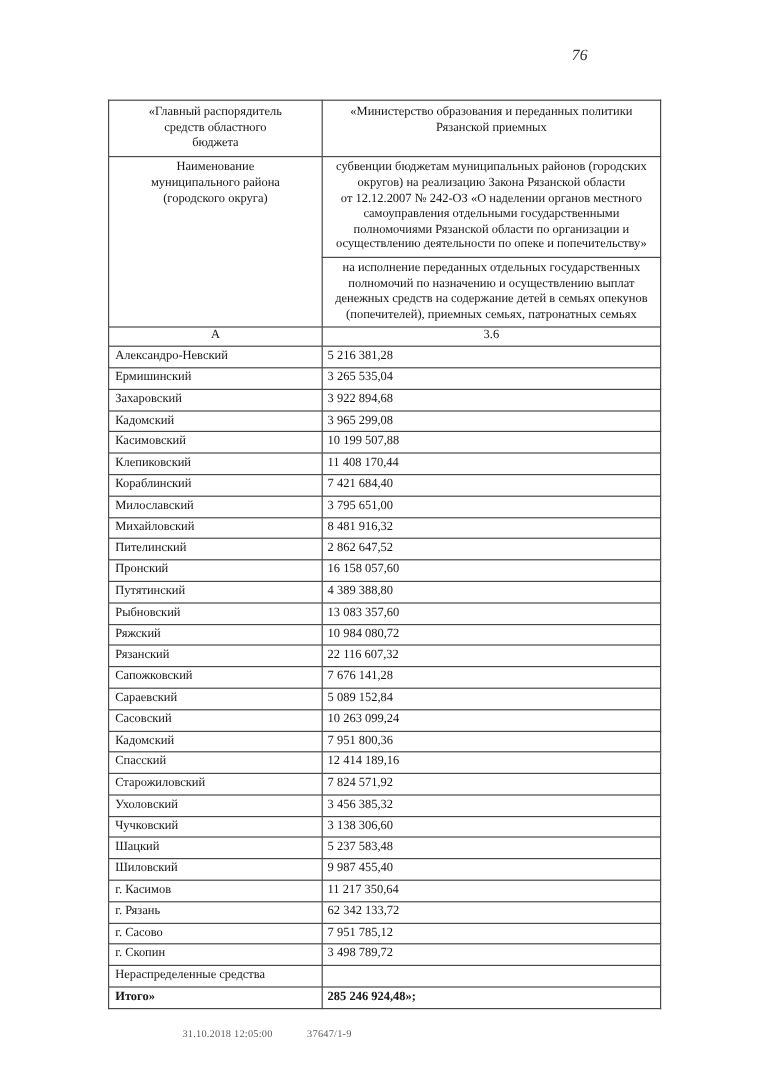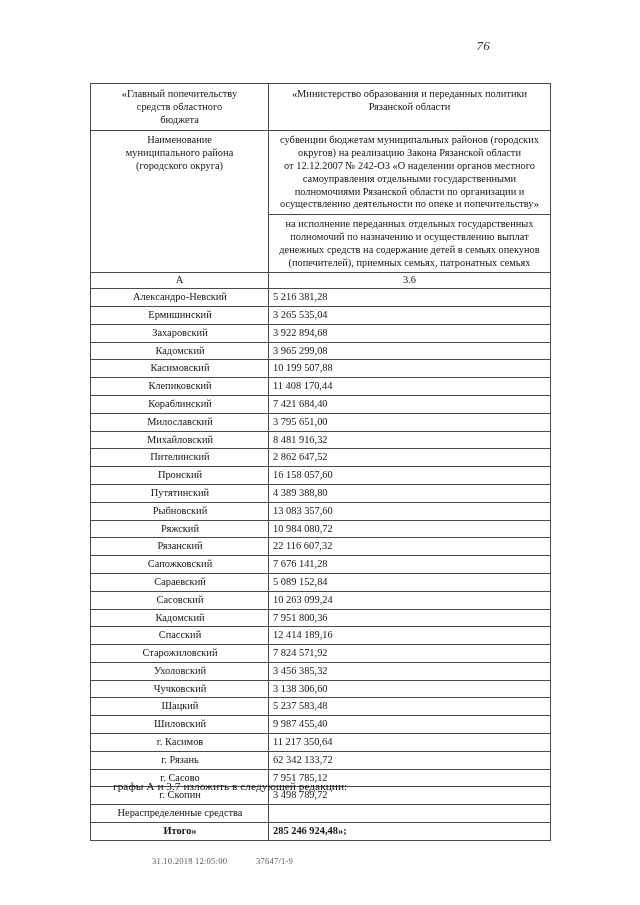--- a/index.html
+++ b/index.html
@@ -63,21 +63,21 @@
     padding-top: 3px !important;
     padding-bottom: 3px !important;
   }
   .colcode {
     text-align: center;
     font-size: 10.4px;
     padding-top: 1px !important;
     padding-bottom: 1px !important;
   }
   td.name {
-    text-align: center;
+    text-align: left;
     white-space: nowrap;
     padding-left: 5px !important;
     padding-top: 2px !important;
     padding-bottom: 2px !important;
   }
   td.value {
     text-align: left;
     white-space: nowrap;
     padding-right: 5px !important;
     padding-top: 2px !important;
@@ -110,27 +110,27 @@
 
   <div class="table-wrap">
     <table class="doc">
       <colgroup>
         <col class="c-name">
         <col class="c-val">
       </colgroup>
       <tbody>
         <tr>
           <td class="hdr">
-            <span class="hdr-line">«Главный попечительству</span>
+            <span class="hdr-line">«Главный распорядитель</span>
             <span class="hdr-line">средств областного</span>
             <span class="hdr-line">бюджета</span>
           </td>
           <td class="hdr">
             <span class="hdr-line">«Министерство образования и переданных политики</span>
-            <span class="hdr-line">Рязанской области</span>
+            <span class="hdr-line">Рязанской приемных</span>
           </td>
         </tr>
         <tr>
           <td class="sub-hdr" rowspan="2">
             <span class="hdr-line">Наименование</span>
             <span class="hdr-line">муниципального района</span>
             <span class="hdr-line">(городского округа)</span>
           </td>
           <td class="sub-hdr">
             <span class="hdr-line">субвенции бюджетам муниципальных районов (городских</span>
@@ -278,21 +278,20 @@
         </tbody>
       <tbody>
         <tr class="total">
           <td class="name">Итого»</td>
           <td class="value">285 246 924,48»;</td>
         </tr>
       </tbody>
     </table>
   </div>
 
-  <div class="after-text">графы А и 3.7 изложить в следующей редакции:</div>
 
   <div class="footer-meta">
     <span>31.10.2018 12:05:00</span>
     <span class="gap"></span>
     <span>37647/1-9</span>
   </div>
 
 </div>
 
 </body></html>

